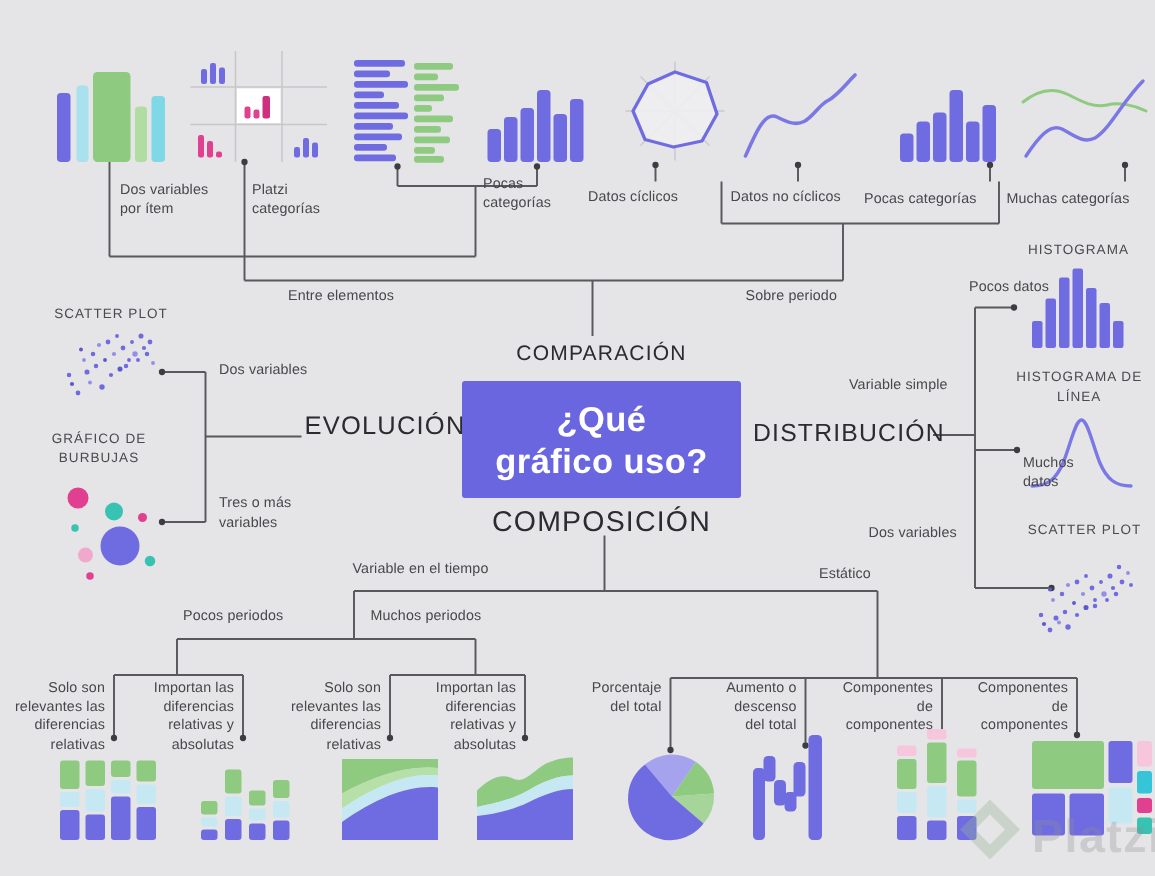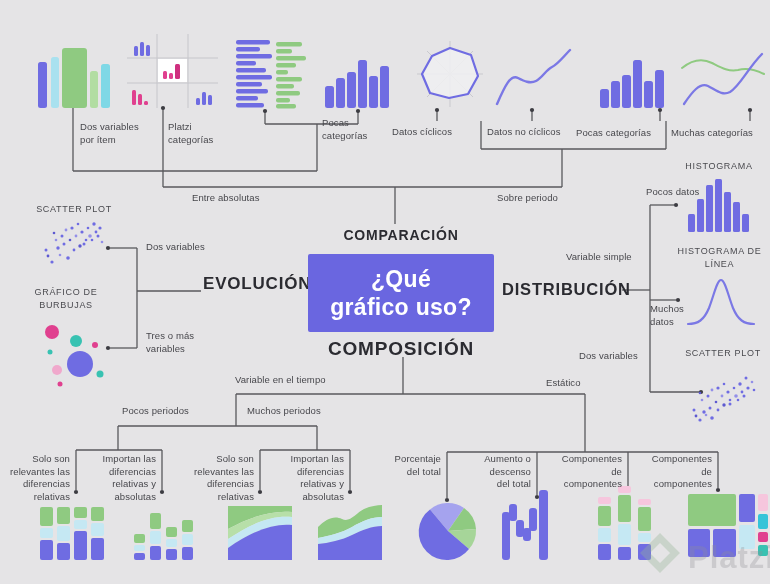--- a/index.html
+++ b/index.html
@@ -3,21 +3,21 @@
 <meta charset="utf-8">
 <style>
   * { margin:0; padding:0; box-sizing:border-box; }
   html,body { width:770px; height:584px; }
   body { background:#e5e4e6; font-family:"Liberation Sans",sans-serif; position:relative; overflow:hidden; }
   .stage { position:absolute; left:0; top:0; width:770px; height:584px; }
   svg.art { position:absolute; left:0; top:0; }
   .lbl { position:absolute; font-size:9.5px; color:#47474c; line-height:1.32; white-space:pre-line; letter-spacing:.1px; }
   .lbl.r { text-align:right; }
   .title-sm { position:absolute; font-size:9px; color:#4a4a4f; letter-spacing:.7px; text-align:center; white-space:pre-line; line-height:1.4; }
-  .branch { position:absolute; font-weight:bold; color:#2b2b31; letter-spacing:.8px; white-space:nowrap; }
+  .branch { position:absolute; font-weight:normal; color:#2b2b31; letter-spacing:.8px; white-space:nowrap; }
   .branch.c { text-align:center; }
   .qbox { position:absolute; left:308px; top:254px; width:186px; height:78px; background:#6a66e0;
           color:#fff; display:flex; flex-direction:column; align-items:center; justify-content:center;
           font-weight:bold; font-size:23px; line-height:1.22; border-radius:2px; letter-spacing:.3px; }
   .watermark { position:absolute; left:688px; top:540px; font-size:31px; font-weight:bold;
                color:rgba(142,142,150,.30); letter-spacing:1px; }
 </style>
 </head>
 <body>
 
@@ -405,21 +405,21 @@
 por ítem</div>
 <div class="lbl" style="left:168px;top:121px;">Platzi
 categorías</div>
 <div class="lbl" style="left:322px;top:117px;">Pocas
 categorías</div>
 <div class="lbl" style="left:392px;top:126px;">Datos cíclicos</div>
 <div class="lbl" style="left:487px;top:126px;">Datos no cíclicos</div>
 <div class="lbl" style="left:576px;top:127px;">Pocas categorías</div>
 <div class="lbl" style="left:671px;top:127px;">Muchas categorías</div>
 
-<div class="lbl" style="left:192px;top:192px;">Entre absolutas</div>
+<div class="lbl" style="left:192px;top:192px;">Entre elementos</div>
 <div class="lbl" style="left:497px;top:192px;">Sobre periodo</div>
 
 <div class="title-sm" style="left:28px;top:203px;width:92px;">SCATTER PLOT</div>
 <div class="lbl" style="left:146px;top:241px;">Dos variables</div>
 <div class="branch" style="left:203px;top:274px;font-size:17px;">EVOLUCIÓN</div>
 <div class="title-sm" style="left:22px;top:286px;width:88px;">GRÁFICO DE
 BURBUJAS</div>
 <div class="lbl" style="left:146px;top:330px;">Tres o más
 variables</div>
 
@@ -429,21 +429,21 @@
   <span>gráfico uso?</span>
 </div>
 <div class="branch c" style="left:308px;top:338px;width:186px;font-size:19px;text-align:center;">COMPOSICIÓN</div>
 
 <div class="lbl" style="left:566px;top:251px;">Variable simple</div>
 <div class="branch" style="left:502px;top:280px;font-size:16.5px;">DISTRIBUCIÓN</div>
 <div class="lbl" style="left:622px;top:186px;padding-left:24px;">Pocos datos</div>
 <div class="title-sm" style="left:678px;top:160px;width:82px;">HISTOGRAMA</div>
 <div class="title-sm" style="left:672px;top:245px;width:95px;">HISTOGRAMA DE
 LÍNEA</div>
-<div class="lbl" style="left:650px;top:303px;">Muchos
+<div class="lbl" style="left:650px;top:303px;padding-left:32px;">Muchos
 datos</div>
 <div class="lbl" style="left:579px;top:350px;">Dos variables</div>
 <div class="title-sm" style="left:678px;top:347px;width:90px;">SCATTER PLOT</div>
 
 <div class="lbl" style="left:235px;top:374px;">Variable en el tiempo</div>
 <div class="lbl" style="left:546px;top:377px;">Estático</div>
 <div class="lbl" style="left:122px;top:405px;">Pocos periodos</div>
 <div class="lbl" style="left:247px;top:405px;">Muchos periodos</div>
 
 <div class="lbl r" style="left:4px;top:453px;width:66px;">Solo son

